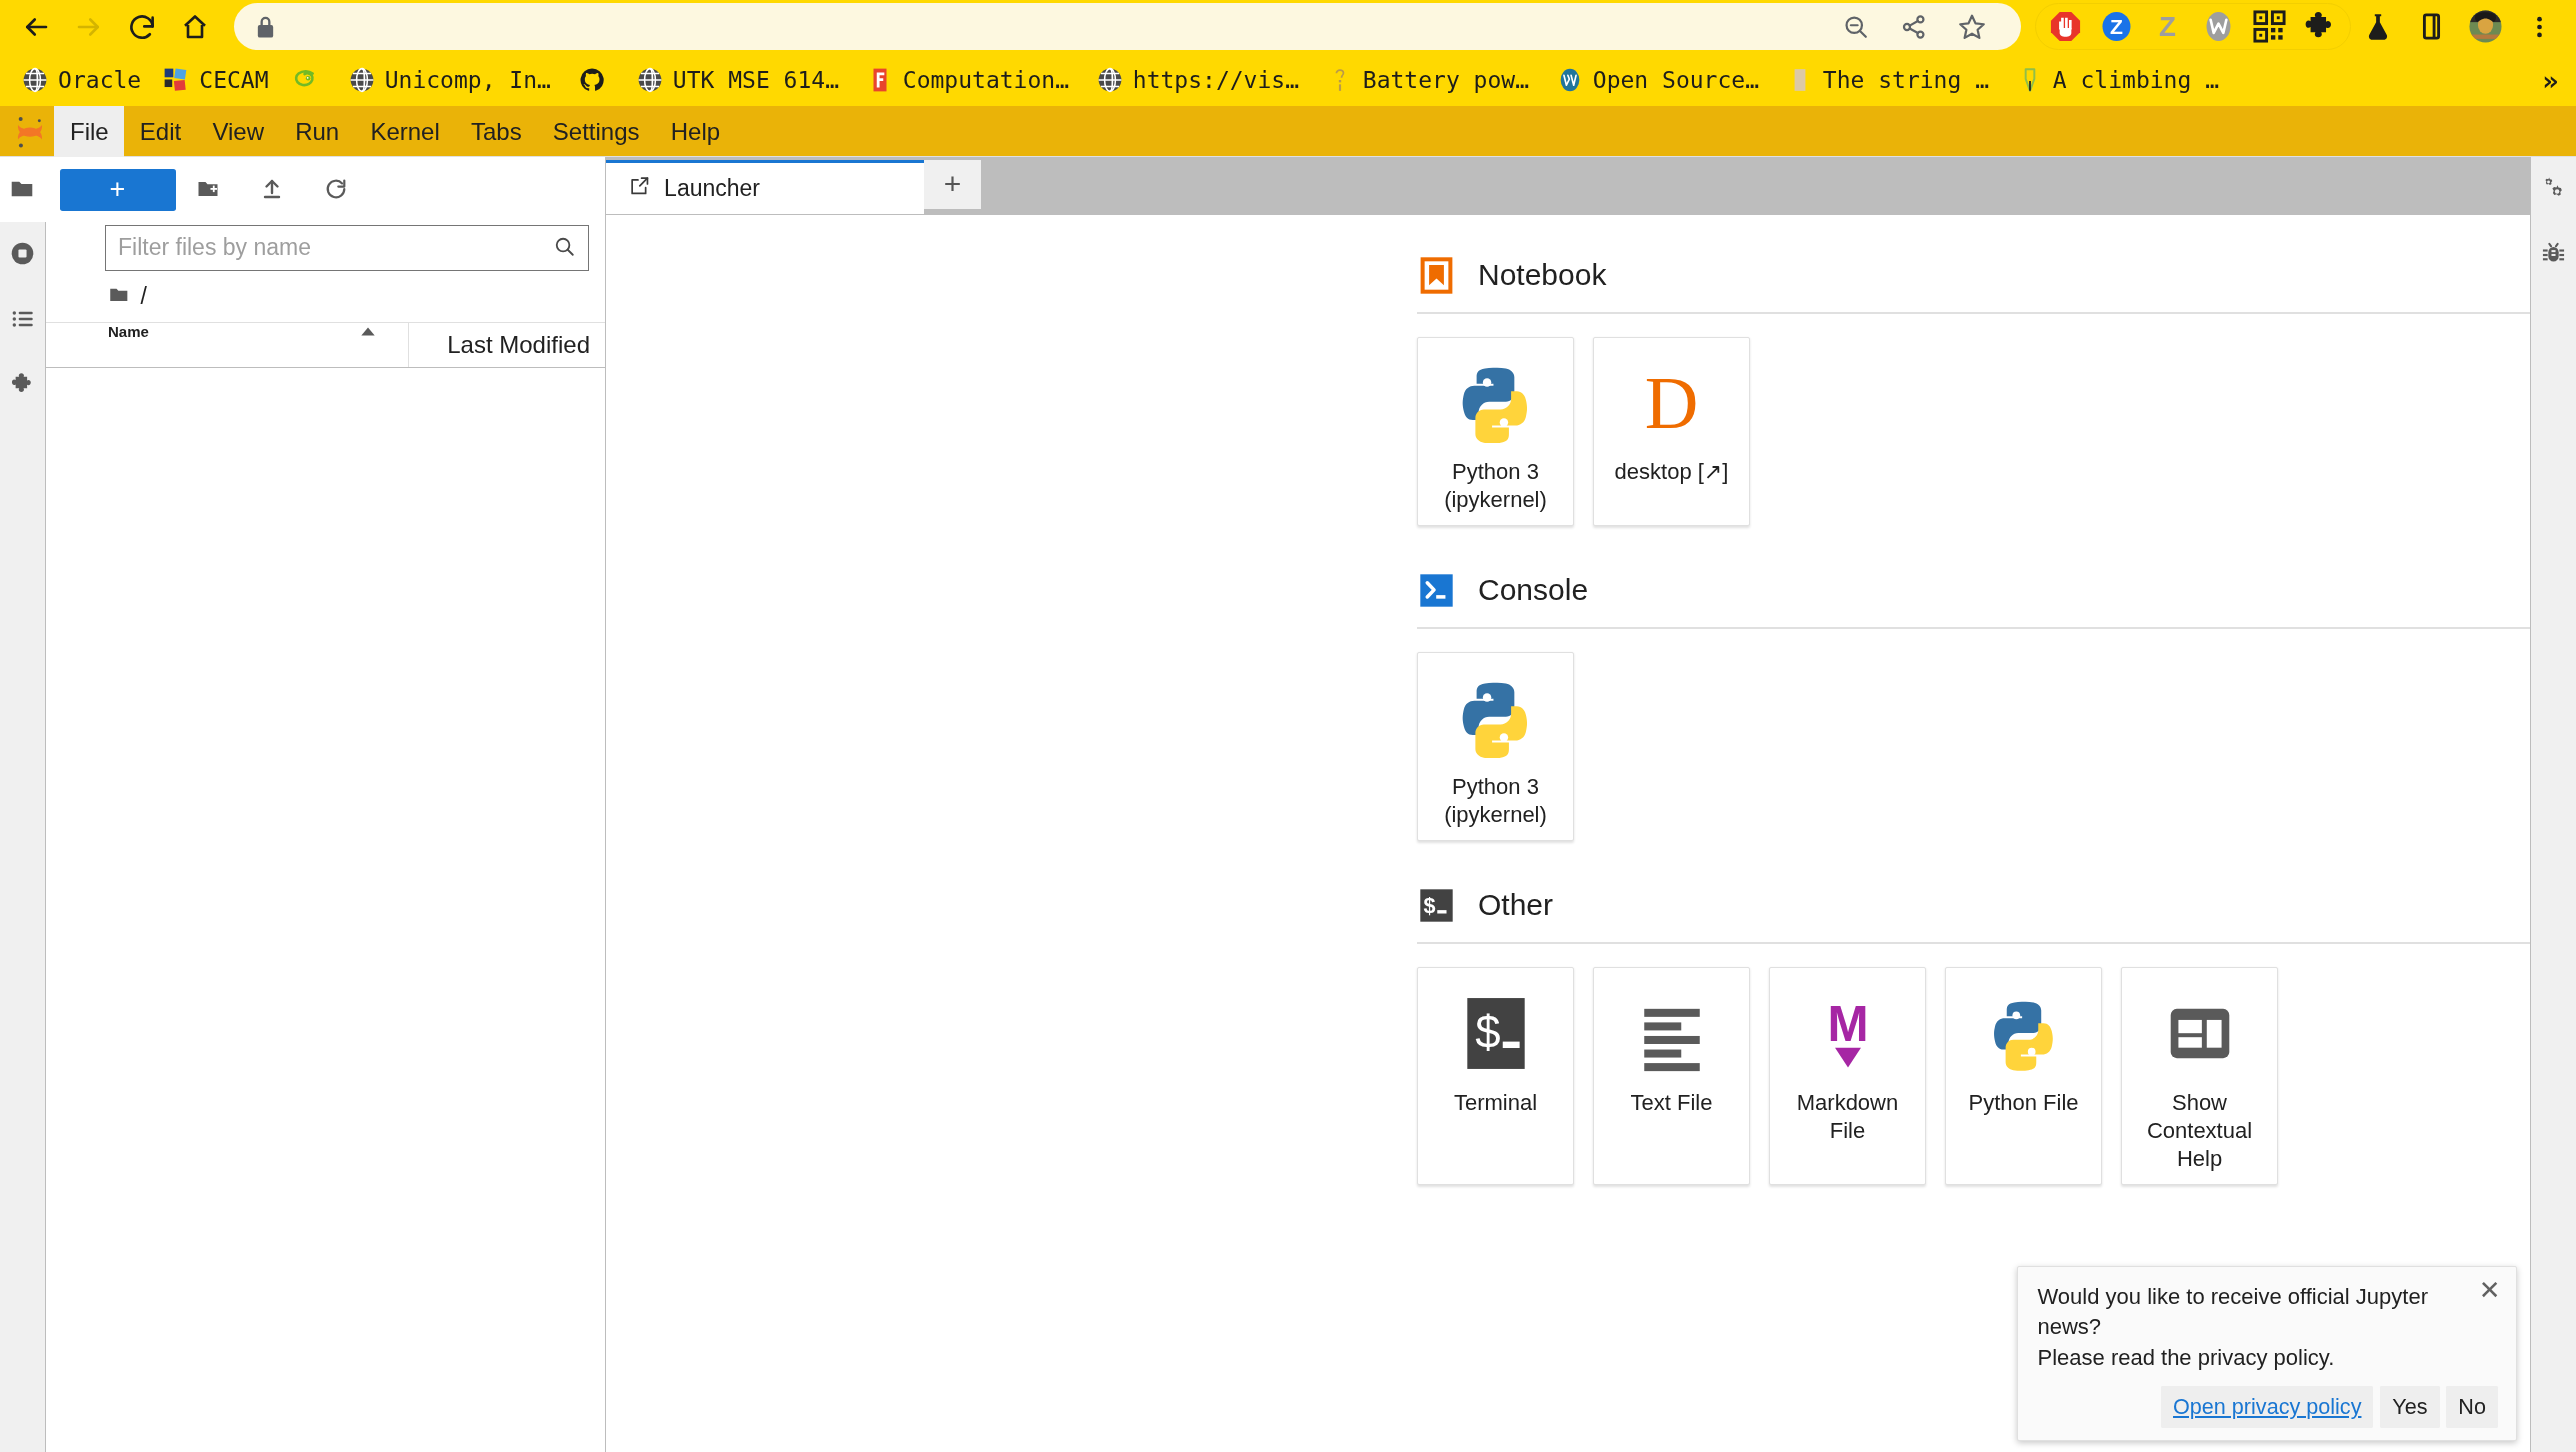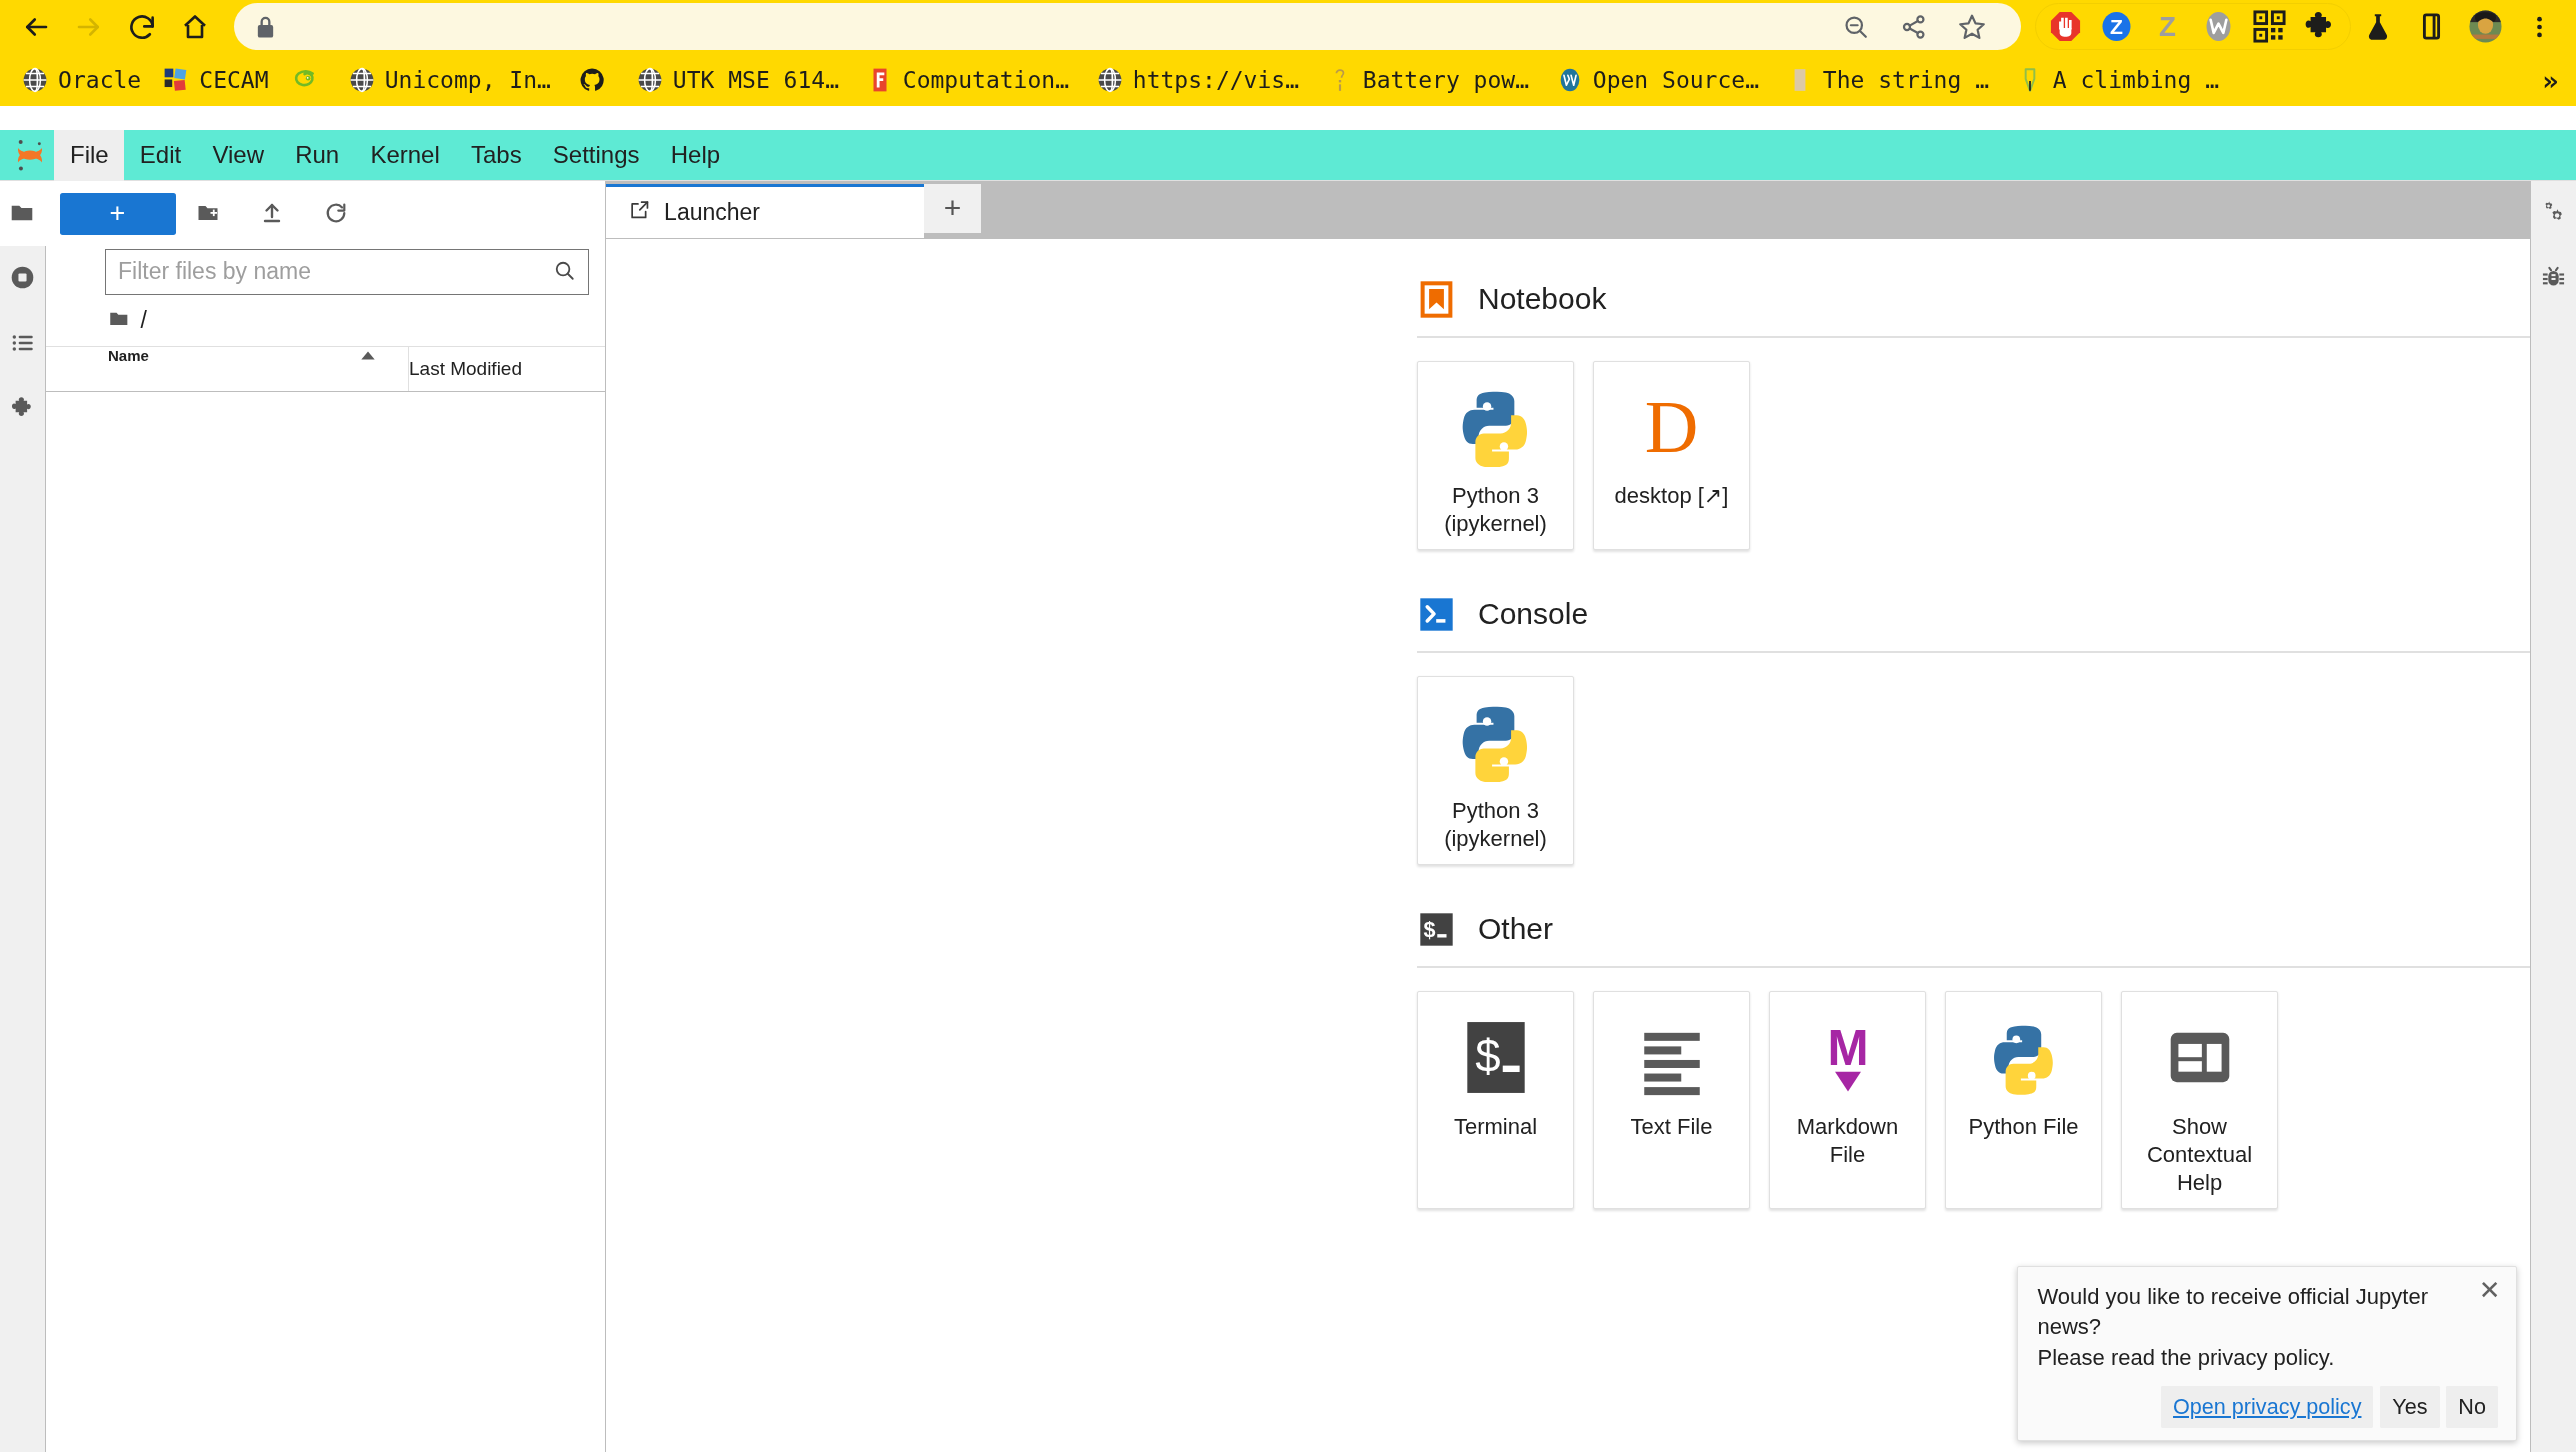--- a/index.html
+++ b/index.html
@@ -85,22 +85,22 @@
     position: absolute; right: 17.6px; top: 50%; transform: translateY(-50%);
     font-family: "DejaVu Sans Mono", monospace; font-size: 27px;
     color: #1d1d1b; cursor: pointer; font-weight: bold;
   }
 
   
   #jlab { position: relative; width: 2576px; height: 1347px; background: #fff;
           display: flex; flex-direction: column; }
 
   #jlab-menubar {
-    height: 51px; background: #5eead4; border-bottom: 0.7px solid #e0e0e0;
-    display: flex; align-items: center; flex: 0 0 auto; margin-top: 24px;
+    height: 51px; background: #eab308; border-bottom: 0.7px solid #e0e0e0;
+    display: flex; flex: 0 0 auto;
   }
   #jlab-logo { width: 49px; height: 51px; display: flex; align-items: center;
                justify-content: center; margin-left: 5.4px; }
   .menu-item {
     height: 51px; padding: 0 15.6px; display: flex; align-items: center;
     font-size: 24px; color: #212121; cursor: pointer;
   }
   .menu-item.active { background: #eeeeee; }
 
   #jlab-body { flex: 1 1 auto; display: flex; min-height: 0; }
@@ -159,22 +159,22 @@
     display: flex; align-items: center; border-top: 0.7px solid #e0e0e0;
     border-bottom: 1.4px solid #bdbdbd; height: 46px; flex: 0 0 auto;
   }
   #fb-header .col-name {
     flex: 1 1 auto; padding-left: 62px; font-size: 15px; font-weight: bold;
     color: #212121; display: flex; align-items: flex-start; cursor: pointer;
     height: 100%; border-right: 0.7px solid #e0e0e0;
   }
   #fb-header .sort-caret { margin-left: auto; margin-right: 32px; }
   #fb-header .col-mod {
-    width: 196px; padding-right: 15px; font-size: 19px; color: #212121;
-    display: flex; align-items: center; 
+    width: 196px; padding-right: 15px; font-size: 24px; color: #212121;
+    display: flex; align-items: center; justify-content: flex-end;
     height: 100%; cursor: pointer;
   }
   .fb-row {
     display: flex; align-items: center; height: 42px; cursor: pointer;
   }
   .fb-row .f-ico { width: 62px; display: flex; justify-content: flex-end;
                    padding-right: 12px; }
   .fb-row .f-name { flex: 1 1 auto; font-size: 23px; color: #212121; }
   .fb-row .f-mod { width: 196px; padding-right: 15px; font-size: 22px;
                    color: #212121; text-align: right; }

